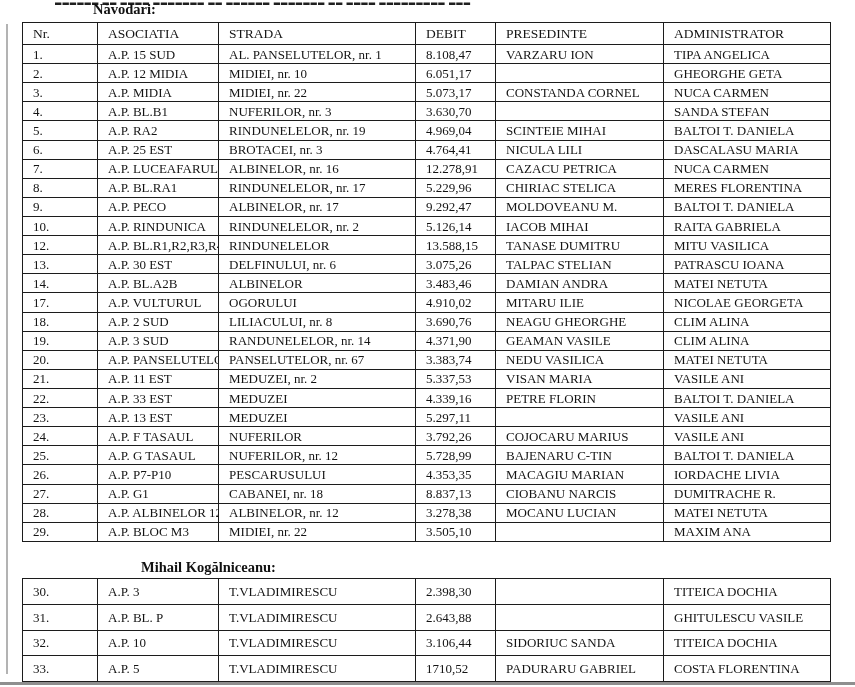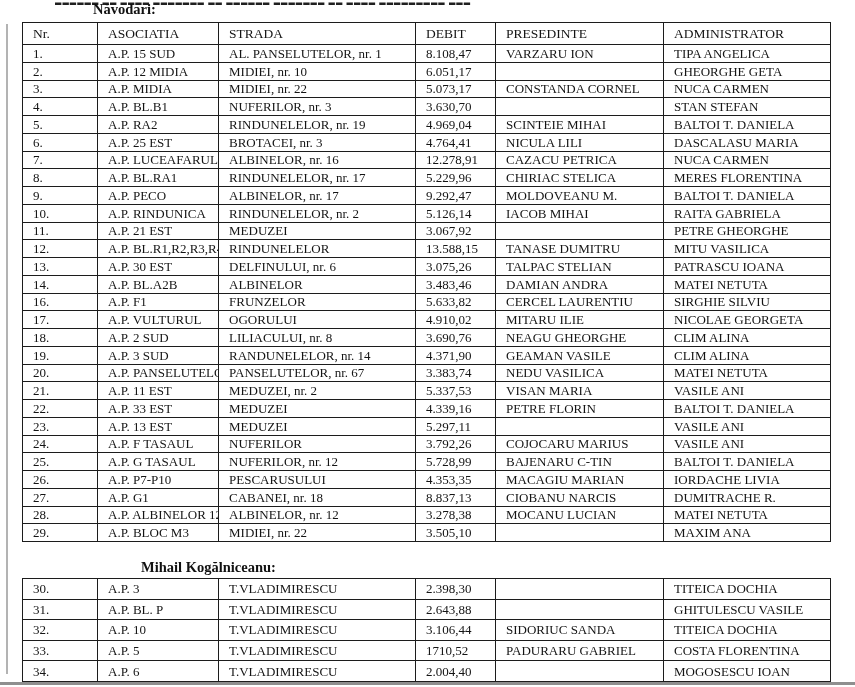--- a/index.html
+++ b/index.html
@@ -93,21 +93,21 @@
           <td>5.073,17</td>
           <td>CONSTANDA CORNEL</td>
           <td>NUCA CARMEN</td>
         </tr>
         <tr>
           <td>4.</td>
           <td>A.P. BL.B1</td>
           <td>NUFERILOR, nr. 3</td>
           <td>3.630,70</td>
           <td></td>
-          <td>STAN STEFAN</td>
+          <td>SANDA STEFAN</td>
         </tr>
         <tr>
           <td>5.</td>
           <td>A.P. RA2</td>
           <td>RINDUNELELOR, nr. 19</td>
           <td>4.969,04</td>
           <td>SCINTEIE MIHAI</td>
           <td>BALTOI T. DANIELA</td>
         </tr>
         <tr>
@@ -144,28 +144,20 @@
         </tr>
         <tr>
           <td>10.</td>
           <td>A.P. RINDUNICA</td>
           <td>RINDUNELELOR, nr. 2</td>
           <td>5.126,14</td>
           <td>IACOB MIHAI</td>
           <td>RAITA GABRIELA</td>
         </tr>
         <tr>
-          <td>11.</td>
-          <td>A.P. 21 EST</td>
-          <td>MEDUZEI</td>
-          <td>3.067,92</td>
-          <td></td>
-          <td>PETRE GHEORGHE</td>
-        </tr>
-        <tr>
           <td>12.</td>
           <td>A.P. BL.R1,R2,R3,R4</td>
           <td>RINDUNELELOR</td>
           <td>13.588,15</td>
           <td>TANASE DUMITRU</td>
           <td>MITU VASILICA</td>
         </tr>
         <tr>
           <td>13.</td>
           <td>A.P. 30 EST</td>
@@ -174,28 +166,20 @@
           <td>TALPAC STELIAN</td>
           <td>PATRASCU IOANA</td>
         </tr>
         <tr>
           <td>14.</td>
           <td>A.P. BL.A2B</td>
           <td>ALBINELOR</td>
           <td>3.483,46</td>
           <td>DAMIAN ANDRA</td>
           <td>MATEI NETUTA</td>
-        </tr>
-        <tr>
-          <td>16.</td>
-          <td>A.P. F1</td>
-          <td>FRUNZELOR</td>
-          <td>5.633,82</td>
-          <td>CERCEL LAURENTIU</td>
-          <td>SIRGHIE SILVIU</td>
         </tr>
         <tr>
           <td>17.</td>
           <td>A.P. VULTURUL</td>
           <td>OGORULUI</td>
           <td>4.910,02</td>
           <td>MITARU ILIE</td>
           <td>NICOLAE GEORGETA</td>
         </tr>
         <tr>
@@ -334,26 +318,18 @@
           <td>TITEICA DOCHIA</td>
         </tr>
         <tr>
           <td>33.</td>
           <td>A.P. 5</td>
           <td>T.VLADIMIRESCU</td>
           <td>1710,52</td>
           <td>PADURARU GABRIEL</td>
           <td>COSTA FLORENTINA</td>
         </tr>
-        <tr>
-          <td>34.</td>
-          <td>A.P. 6</td>
-          <td>T.VLADIMIRESCU</td>
-          <td>2.004,40</td>
-          <td></td>
-          <td>MOGOSESCU IOAN</td>
-        </tr>
       </tbody>
   </table>
 
   <div class="bottom-line"></div>
 
 </div>
 
 </body></html>

